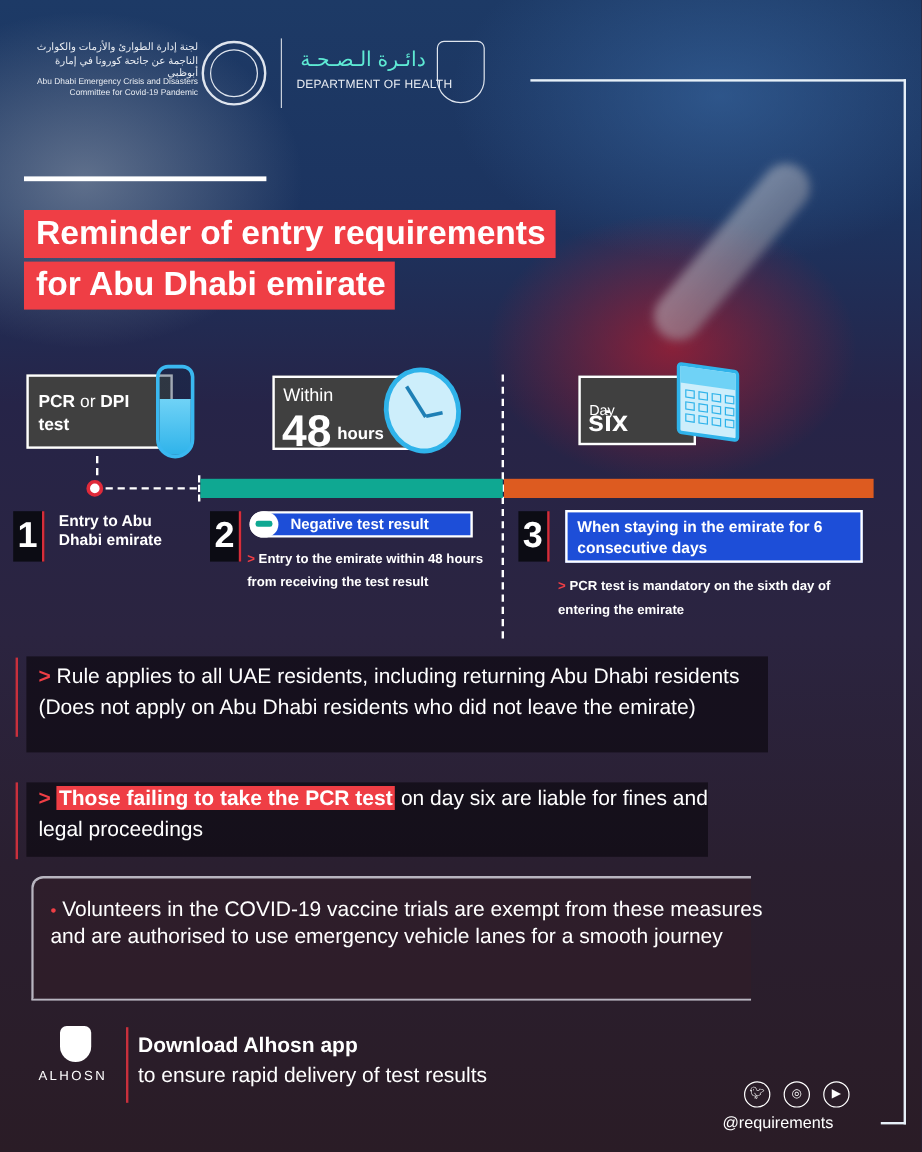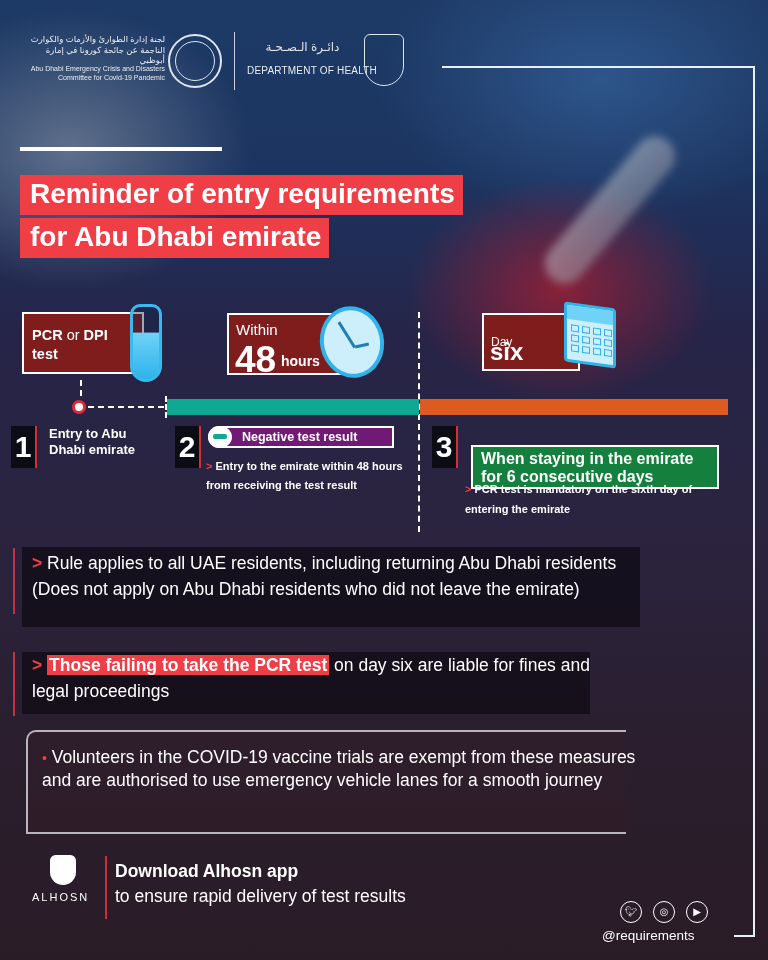--- a/index.html
+++ b/index.html
@@ -24,35 +24,35 @@
       border-radius: 20px; transform: rotate(40deg); filter: blur(4px);
     }
     .abs { position: absolute; }
 
     
     .hdr-ar { right: auto; left: 20px; top: 34px; width: 145px; font-size: 8.5px; text-align: right; line-height: 1.25; direction: rtl; color: #e8ecf2; }
     .hdr-en { left: 20px; top: 64px; width: 145px; font-size: 7px; text-align: right; line-height: 1.3; color: #e8ecf2; }
     .seal { left: 168px; top: 34px; width: 54px; height: 54px; border-radius: 50%; border: 2px solid #dfe5ee; display:flex; align-items:center; justify-content:center; }
     .seal-inner { width: 40px; height: 40px; border-radius: 50%; border: 1px solid #dfe5ee; }
     .hdr-div { left: 234px; top: 32px; width: 1px; height: 58px; background: #c8cfda; }
-    .doh-ar { left: 250px; top: 40px; font-size: 12px; color: #e5e5e5; direction: rtl; width: 105px; text-align: center; letter-spacing: 2px; }
+    .doh-ar { left: 250px; top: 40px; font-size: 17px; color: #5eead4; direction: rtl; width: 105px; text-align: center; letter-spacing: 2px; }
     .doh-en { left: 247px; top: 65px; font-size: 10px; color: #e8ecf2; letter-spacing: 0.2px; text-align: center; }
     .falcon { left: 364px; top: 34px; width: 40px; height: 52px; border: 1.5px solid #dfe5ee; border-radius: 6px 6px 20px 20px; }
 
     .frame-top { left: 442px; top: 66px; width: 313px; height: 2px; background: #e6f0f8; }
     .frame-right { left: 753px; top: 66px; width: 2px; height: 871px; background: #e6f0f8; }
     .frame-bottom { left: 734px; top: 935px; width: 21px; height: 2px; background: #e6f0f8; }
     .top-rule { left: 20px; top: 147px; width: 202px; height: 4px; background: #fff; }
 
     .title-box { background: #ef3e45; color: #fff; font-weight: bold; font-size: 28px; padding: 2px 8px 4px 10px; line-height: 34px; white-space: nowrap; }
     .t1 { left: 20px; top: 175px; }
     .t2 { left: 20px; top: 218px; }
 
     
-    .tl-box { border: 2px solid #fff; background: #7f1d1d; }
+    .tl-box { border: 2px solid #fff; background: #404040; }
     .b1 { left: 22px; top: 312px; width: 122px; height: 62px; }
     .b1 .lbl { position: absolute; left: 8px; top: 12px; font-size: 14.5px; font-weight: bold; line-height: 19px; }
     .b1 .lbl .or { font-weight: normal; }
     .b2 { left: 227px; top: 313px; width: 118px; height: 62px; }
     .b2 .within { position: absolute; left: 7px; top: 6px; font-size: 15px; }
     .b2 .big { position: absolute; left: 6px; top: 24px; font-size: 37px; font-weight: bold; }
     .b2 .hours { position: absolute; left: 52px; top: 38px; font-size: 14px; font-weight: bold; }
     .b3 { left: 482px; top: 313px; width: 98px; height: 58px; }
     .b3 .day { position: absolute; left: 7px; top: 20px; font-size: 12px; }
     .b3 .six { position: absolute; left: 6px; top: 23px; font-size: 24px; font-weight: bold; }
@@ -74,26 +74,26 @@
     .dot { left: 72px; top: 400px; width: 14px; height: 14px; border-radius: 50%; background: #fff; border: 3px solid #e02a3a; }
     .bar-teal { left: 167px; top: 399px; width: 252px; height: 16px; background: #0fa892; }
     .bar-orange { left: 420px; top: 399px; width: 308px; height: 16px; background: #dd5b20; }
 
     
     .num { font-size: 30px; font-weight: bold; background: #0c0c14; width: 26px; height: 42px; line-height: 42px; text-align: center; border-right: 2px solid #d62d3a; }
     .n1 { left: 11px; top: 426px; }
     .n2 { left: 175px; top: 426px; }
     .n3 { left: 432px; top: 426px; }
     .s1 { left: 49px; top: 426px; font-size: 13px; font-weight: bold; line-height: 16px; width: 110px; }
-    .neg { left: 208px; top: 426px; width: 186px; height: 22px; border: 2px solid #fff; background: #701a75; border-radius: 12px 0 0 12px; }
+    .neg { left: 208px; top: 426px; width: 186px; height: 22px; border: 2px solid #fff; background: #1d4ed8; border-radius: 12px 0 0 12px; }
     .neg-icon { position: absolute; left: -2px; top: -2px; width: 24px; height: 22px; border-radius: 50%; background: #fff; }
     .neg-icon::after { content: ""; position: absolute; left: 5px; top: 8px; width: 14px; height: 5px; background: #0fa892; border-radius: 2px; }
     .neg-lbl { position: absolute; left: 32px; top: 2px; font-size: 12.5px; font-weight: bold; }
     .s2 { left: 206px; top: 457px; font-size: 11px; font-weight: bold; line-height: 19px; width: 215px; }
-    .s3box { left: 471px; top: 425px; width: 248px; height: 44px; border: 2px solid #fff; background: #15803d; padding: 3px 8px; font-size: 16px; font-weight: bold; line-height: 18px; margin-top: 20px; }
+    .s3box { left: 471px; top: 425px; width: 248px; height: 44px; border: 2px solid #fff; background: #1d4ed8; padding: 3px 8px; font-size: 13px; font-weight: bold; line-height: 18px; }
     .s3 { left: 465px; top: 479px; font-size: 11px; font-weight: bold; line-height: 20px; width: 270px; }
     .chev { color: #ef3e45; font-weight: bold; }
 
     
     .panel { background: rgba(14,10,18,0.72); }
     .p1 { left: 22px; top: 547px; width: 618px; height: 80px; }
     .p2 { left: 22px; top: 652px; width: 568px; height: 62px; }
     .redline { width: 2px; background: #c9303c; }
     .rl1 { left: 13px; top: 548px; height: 66px; }
     .rl2 { left: 13px; top: 652px; height: 64px; }

